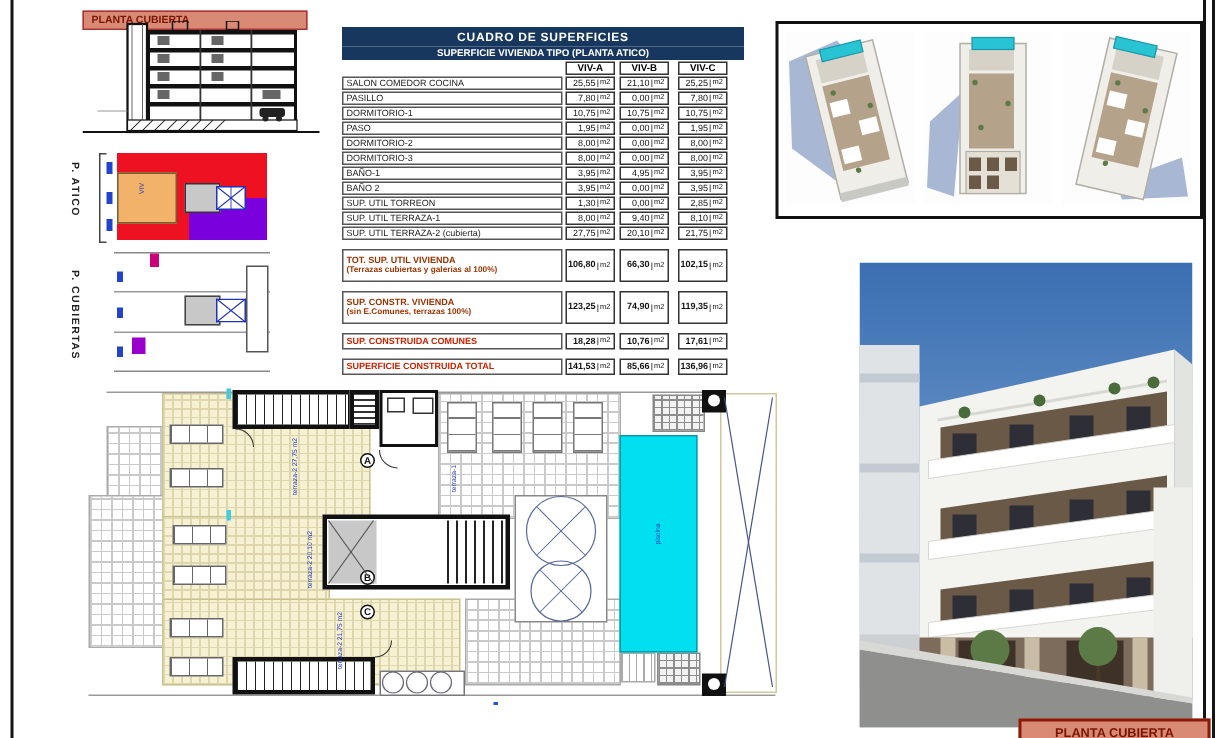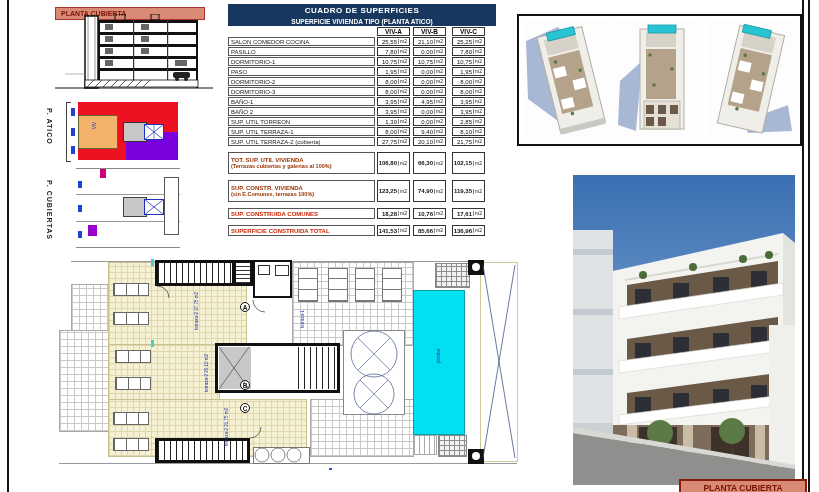--- a/index.html
+++ b/index.html
@@ -2,21 +2,21 @@
 <html><head>
 <meta charset="utf-8">
 <style>
   html,body{margin:0;padding:0;background:#fff;}
   body{width:819px;height:492px;overflow:hidden;position:relative;
        font-family:"Liberation Sans",sans-serif;-webkit-font-smoothing:antialiased;}
   .abs{position:absolute;}
   
   .frame{background:#141414;top:0;height:492px;width:2px;}
   
-  #table{left:228px;top:4px;width:268px;}
+  #table{left:228px;top:18px;width:268px;}
   .thead1{background:#17375E;color:#fff;font-weight:bold;font-size:8px;text-align:center;
           line-height:13px;height:13px;letter-spacing:.5px;}
   .thead2{background:#17375E;color:#fff;font-weight:bold;font-size:6.5px;text-align:center;
           line-height:9px;height:9px;}
   .trow{display:flex;align-items:stretch;margin-top:1px;}
   .tlabel{width:147px;border:1px solid #555;background:#fff;font-size:6px;color:#222;
           padding:0 0 0 2px;display:flex;flex-direction:column;justify-content:center;box-sizing:border-box;}
   .vcell{width:33px;border:1px solid #333;background:#fff;display:flex;box-sizing:border-box;}
   .vnum{flex:1;text-align:right;font-size:6px;color:#111;align-self:center;padding-right:1px;}
   .vunit{width:9px;border-left:1px solid #888;font-size:5px;color:#111;align-self:center;

